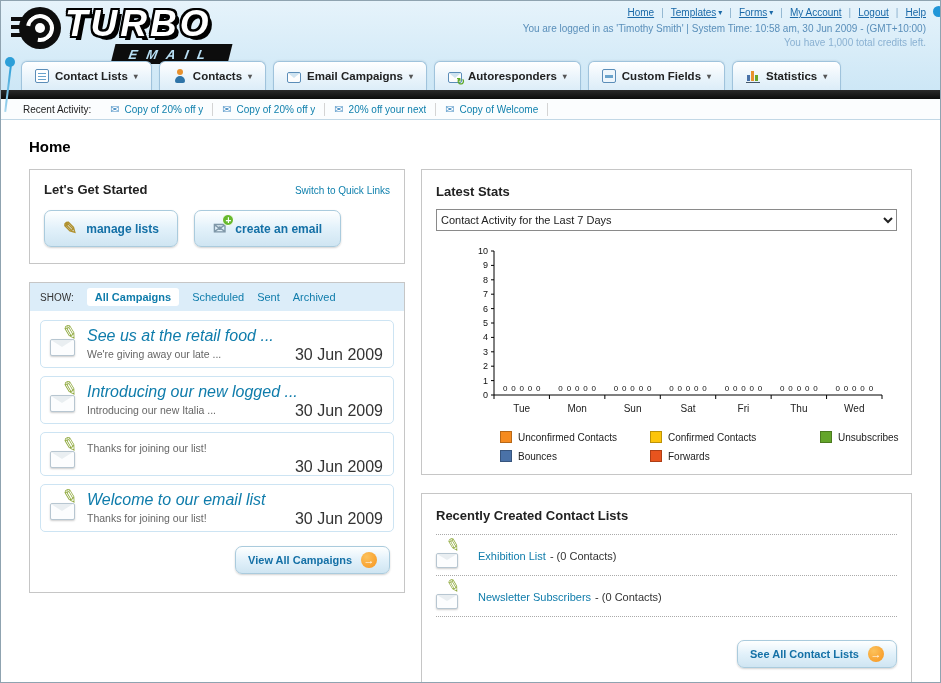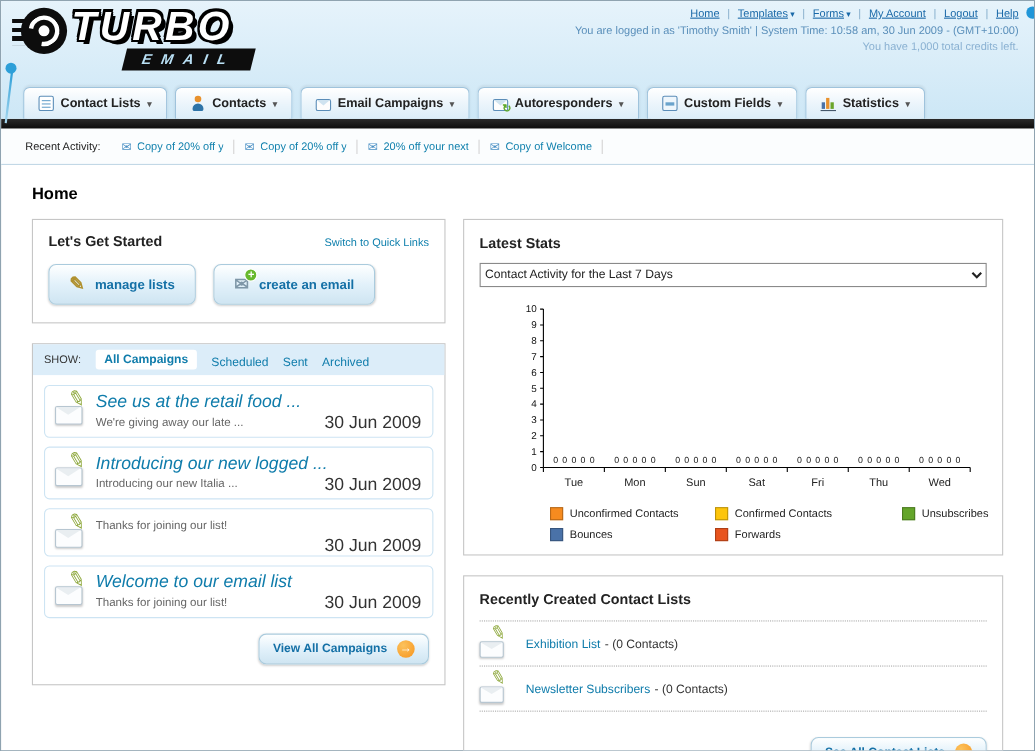--- a/index.html
+++ b/index.html
@@ -5,21 +5,21 @@
   * { box-sizing: border-box; }
   html, body { margin: 0; padding: 0; background: #e9eef2; }
   body { font-family: "Liberation Sans", sans-serif; }
   .page {
     position: relative; width: 941px; height: 683px; background: #fff;
     border: 1px solid #8fa3b0; overflow: hidden;
   }
 
   
   .header {
-    position: relative; height: 107px;
+    position: relative; height: 89px;
     background: linear-gradient(#e6f3fb, #cde7f6);
   }
   .logo { position: absolute; left: 12px; top: 4px; display: flex; align-items: flex-start; gap: 4px; cursor: pointer; }
   .logo-mark { position: relative; width: 48px; height: 48px; }
   .logo-mark .lines { position: absolute; left: -2px; top: 12px; width: 12px; height: 24px;
     background: repeating-linear-gradient(to bottom, #0d0d0d 0 4px, transparent 4px 8px); }
   .logo-mark .disc { position: absolute; right: 0; top: 2px; width: 42px; height: 42px; border-radius: 50%; background: #0d0d0d; }
   .logo-mark .disc::before { content: ""; position: absolute; inset: 7px; border: 4px solid #fff; border-left-color: transparent; border-radius: 50%; transform: rotate(-35deg); }
   .logo-mark .disc::after { content: ""; position: absolute; inset: 16px; background: #fff; border-radius: 50%; }
   .logo-textblock { display: flex; flex-direction: column; }
@@ -66,21 +66,21 @@
   .ic-custom-fields-icon { background: #eef6fc; border: 1px solid #5b8db8; border-radius: 2px; }
   .ic-custom-fields-icon::before { content: ""; position: absolute; left: 2px; right: 2px; top: 5px; height: 3px; background: #6aa3cc; }
   .ic-statistics-icon { border-bottom: 1px solid #44576a; }
   .ic-statistics-icon::before { content: ""; position: absolute; bottom: 1px; left: 1px; width: 3px; height: 6px; background: #4a72a8; box-shadow: 8px 0 0 #6aa52a; }
   .ic-statistics-icon::after { content: ""; position: absolute; bottom: 1px; left: 5px; width: 3px; height: 10px; background: #e8912d; }
 
   .black-bar { height: 9px; background: linear-gradient(#2a2a2a, #0c0c0c); }
 
   
   .activity-bar {
-    height: 33px; display: flex; align-items: center; padding-left: 22px;
+    height: 21px; display: flex; align-items: center; padding-left: 22px;
     background: #fbfdfe; border-bottom: 1px solid #c2d8e6; font-size: 10px;
   }
   .activity-label { color: #222; margin-right: 10px; }
   .activity-item { display: flex; align-items: center; gap: 5px; color: #1080ad; padding: 0 9px; border-right: 1px solid #d4d4d4; max-width: 112px; white-space: nowrap; overflow: hidden; text-decoration: none; cursor: pointer; }
   .activity-item .mini-env { color: #4a90c4; font-size: 11px; }
   .activity-text { overflow: hidden; text-overflow: clip; }
 
   
   .main { padding: 10px 28px 0 28px; }
   h1.page-title { font-size: 15px; margin: 8px 0 14px 0; color: #000; }
@@ -287,21 +287,21 @@
                 <span class="plus-badge">+</span>
               </span>
               <span>create an email</span>
             </button>
           </div>
         </div>
 
         <div class="panel campaigns">
           <div class="filter-bar">
             <span class="show-label">SHOW:</span>
-            <span style="display:flex;gap:13px;align-items:flex-end;">
+            <span style="display:flex;gap:13px;align-items:center;">
   <a class="filter-link active">All Campaigns</a>
 
   <a class="filter-link">Scheduled</a>
 
   <a class="filter-link">Sent</a>
 
   <a class="filter-link">Archived</a>
 </span>
           </div>
           <div class="campaign-list">

